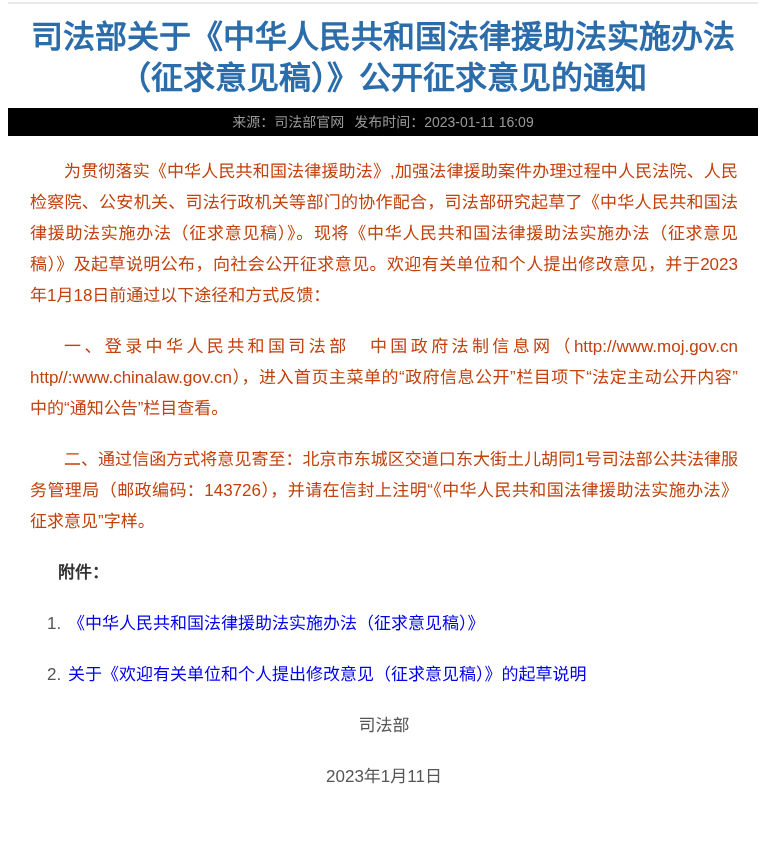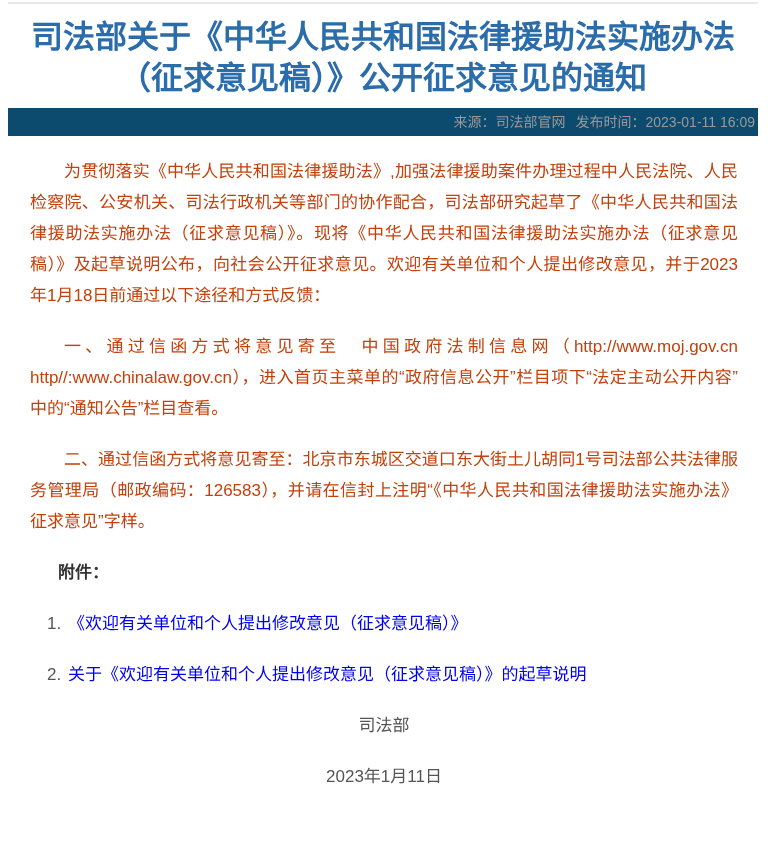--- a/index.html
+++ b/index.html
@@ -23,24 +23,24 @@
   h1.title {
     margin: 13px 12px 9px 12px;
     text-align: center;
     font-size: 32px;
     font-weight: bold;
     line-height: 1.28;
     color: #2b6cab;
     letter-spacing: 0px;
   }
   .meta-bar {
-    background: #0c4a6e;
+    background: #000000;
     height: 28px;
     line-height: 28px;
-    text-align: right;
+    text-align: center;
     font-size: 14px;
     color: #999999;
   }
   .meta-bar span { margin: 0 3px; }
   .content {
     padding: 0 20px 0 22px;
     margin-top: 18px;
   }
   .content p {
     font-size: 17px;
@@ -82,30 +82,30 @@
 
     <div class="meta-bar">
       <span>来源：司法部官网</span>
       <span>发布时间：2023-01-11 16:09</span>
     </div>
 
     <div class="content">
 
       <p>为贯彻落实《中华人民共和国法律援助法》,加强法律援助案件办理过程中人民法院、人民检察院、公安机关、司法行政机关等部门的协作配合，司法部研究起草了《中华人民共和国法律援助法实施办法（征求意见稿）》。现将《中华人民共和国法律援助法实施办法（征求意见稿）》及起草说明公布，向社会公开征求意见。欢迎有关单位和个人提出修改意见，并于2023年1月18日前通过以下途径和方式反馈：</p>
 
-      <p>一、通过信函方式将意见寄至　中国政府法制信息网（http://www.moj.gov.cn http//:www.chinalaw.gov.cn），进入首页主菜单的“政府信息公开”栏目项下“法定主动公开内容”中的“通知公告”栏目查看。</p>
+      <p>一、登录中华人民共和国司法部　中国政府法制信息网（http://www.moj.gov.cn http//:www.chinalaw.gov.cn），进入首页主菜单的“政府信息公开”栏目项下“法定主动公开内容”中的“通知公告”栏目查看。</p>
 
-      <p>二、通过信函方式将意见寄至：北京市东城区交道口东大街土儿胡同1号司法部公共法律服务管理局（邮政编码：126583），并请在信封上注明“《中华人民共和国法律援助法实施办法》征求意见”字样。</p>
+      <p>二、通过信函方式将意见寄至：北京市东城区交道口东大街土儿胡同1号司法部公共法律服务管理局（邮政编码：143726），并请在信封上注明“《中华人民共和国法律援助法实施办法》征求意见”字样。</p>
 
 
       <p class="attach-heading">附件：</p>
 
       <p class="attach-item">
         <span class="attach-no">1.</span>
-        <a class="attach-link" href="#">《欢迎有关单位和个人提出修改意见（征求意见稿）》</a>
+        <a class="attach-link" href="#">《中华人民共和国法律援助法实施办法（征求意见稿）》</a>
       </p>
 
       <p class="attach-item">
         <span class="attach-no">2.</span>
         <a class="attach-link" href="#">关于《欢迎有关单位和个人提出修改意见（征求意见稿）》的起草说明</a>
       </p>
 
       <p class="sign">司法部</p>
 
       <p class="sign">2023年1月11日</p>

